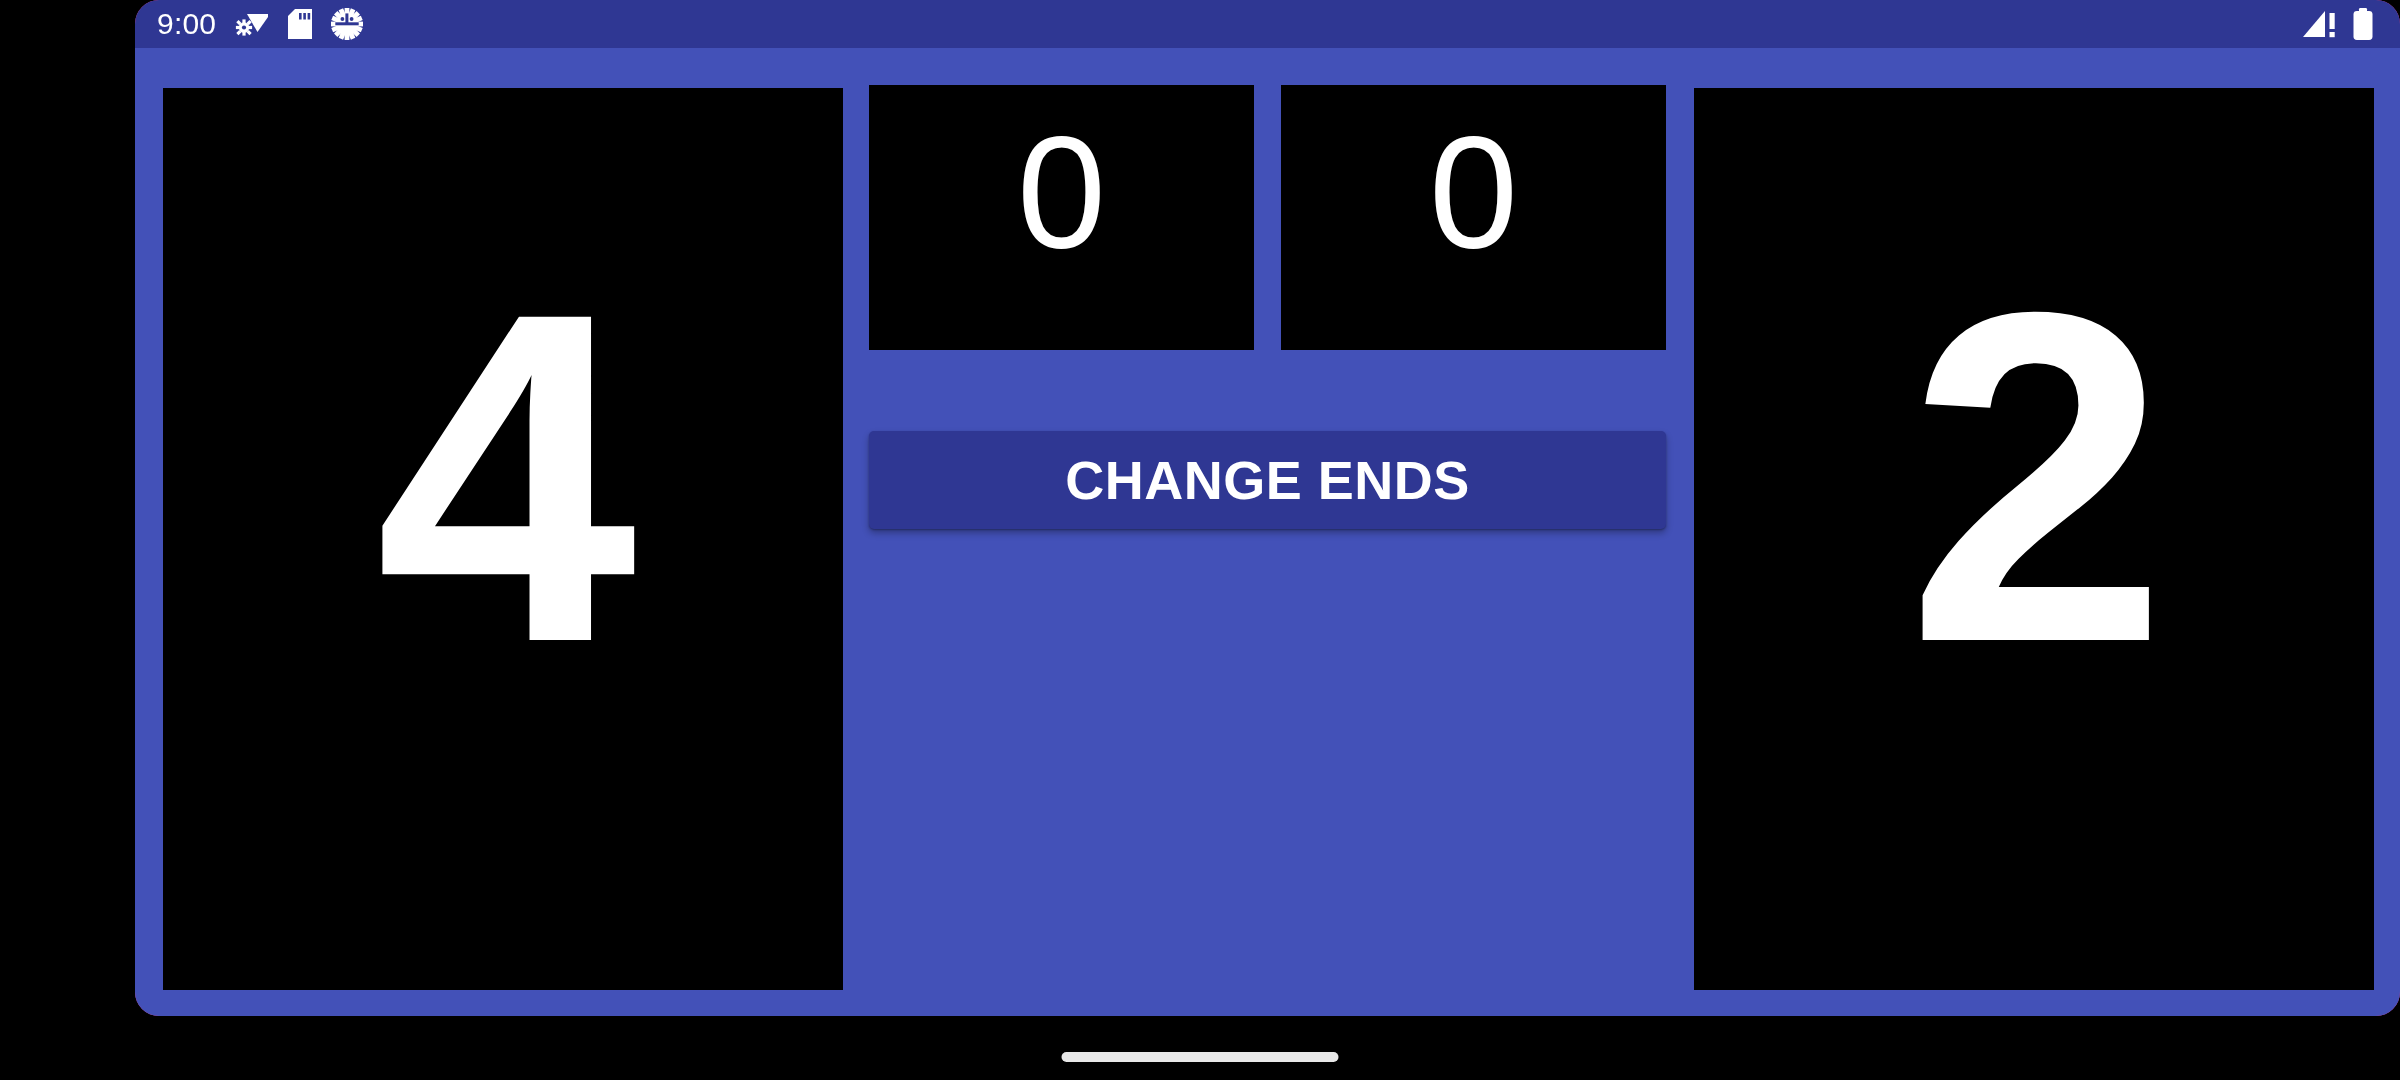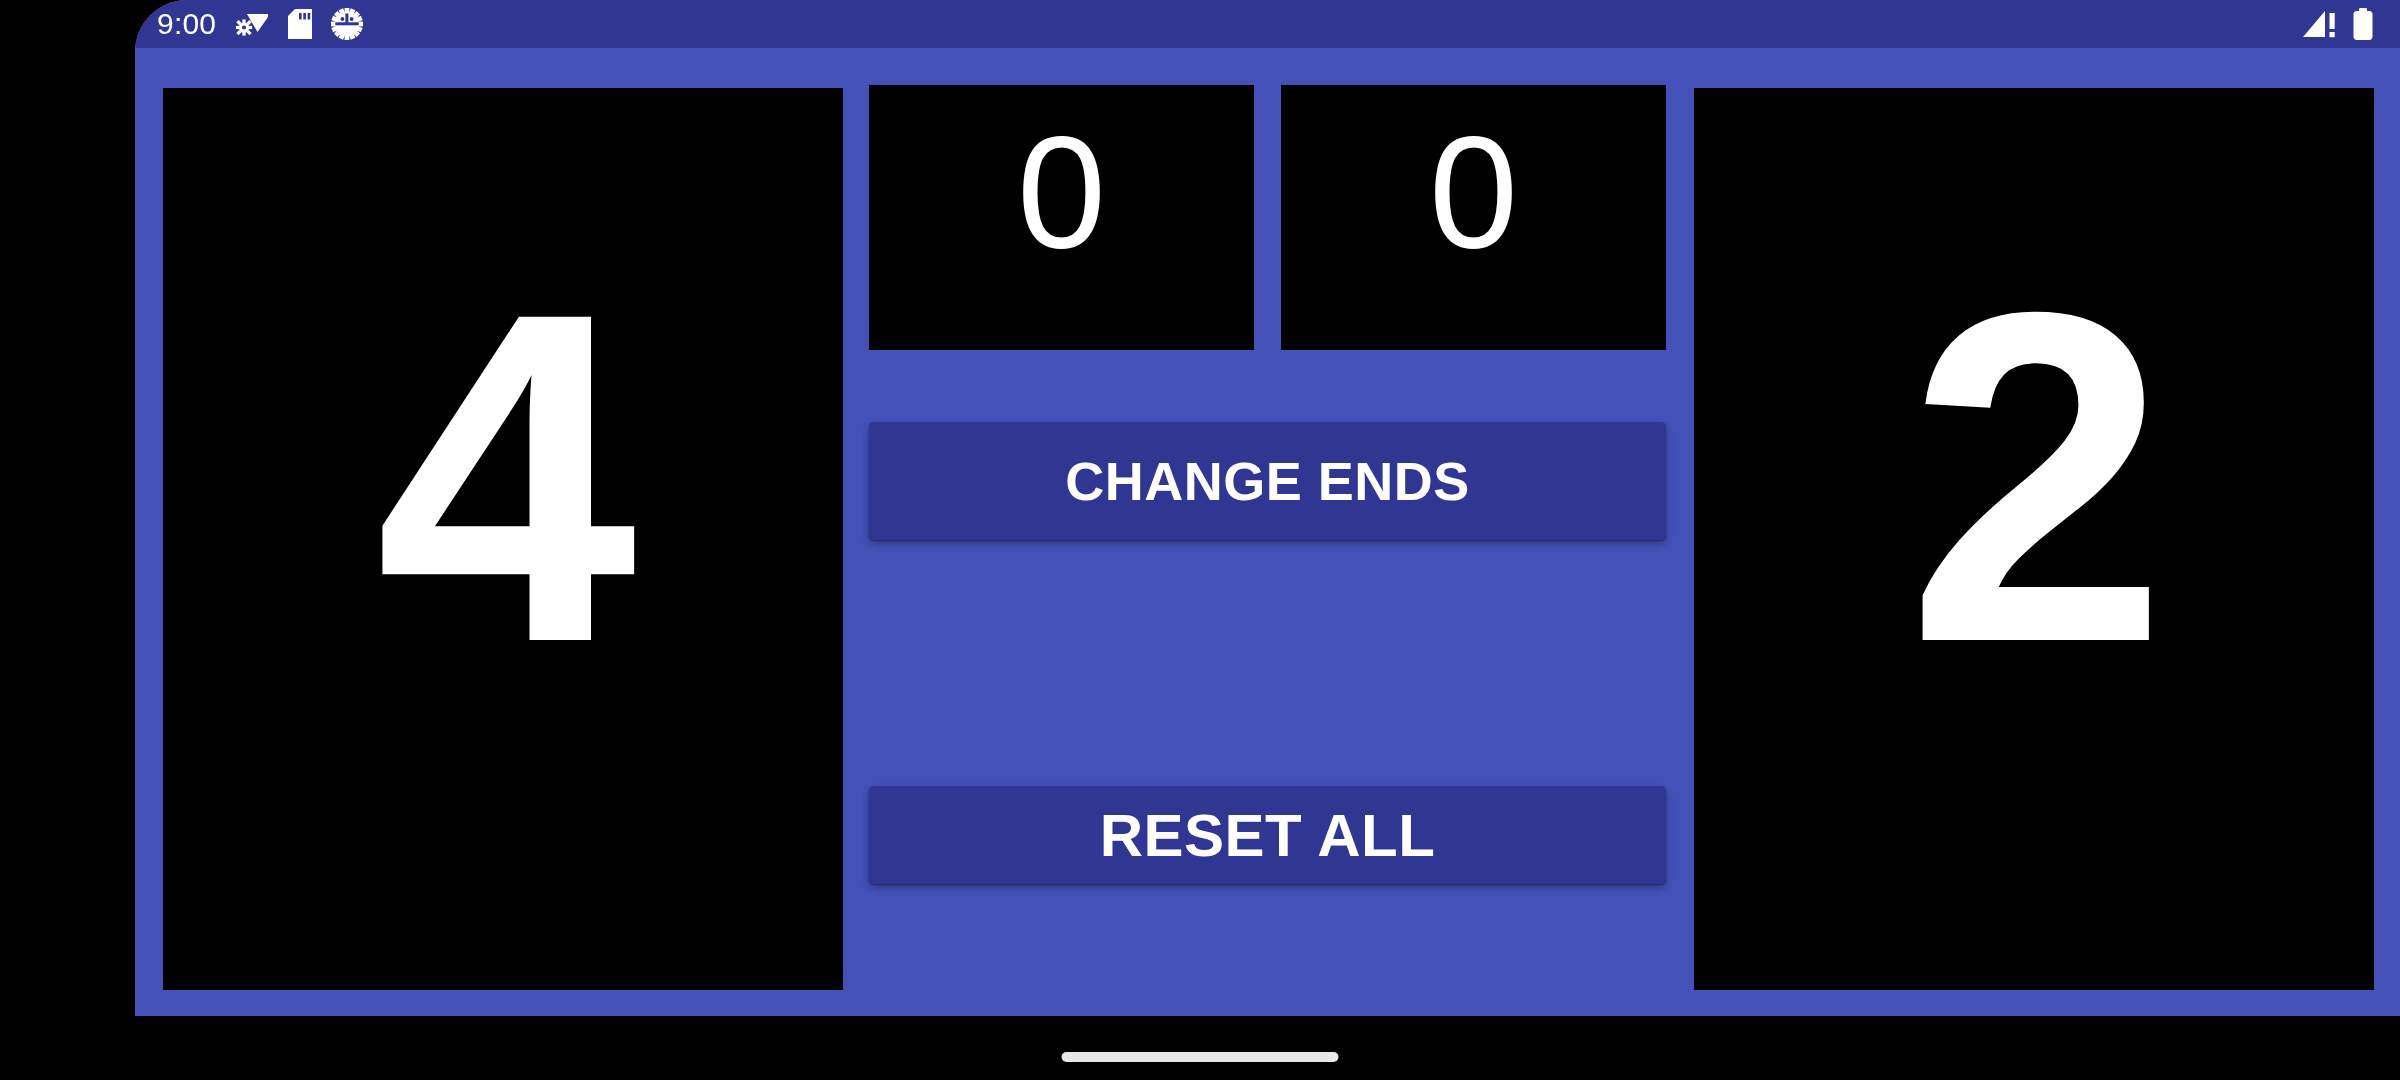--- a/index.html
+++ b/index.html
@@ -25,20 +25,21 @@
   
   #app-window {
     position: absolute;
     left: 135px;
     top: 0px;
     width: 2265px;
     height: 1016px;
     background: #ec4899;
     border-top-left-radius: 52px;
     overflow: hidden;
+    border-radius: 24px;
   }
 
   
   #status-bar {
     position: absolute;
     left: 0;
     top: 0;
     width: 2265px;
     height: 48px;
     background: #2F3793;
@@ -161,22 +162,22 @@
     text-align: center;
     box-shadow: 0 4px 7px rgba(0,0,0,0.30), 0 1px 2px rgba(0,0,0,0.28);
     cursor: pointer;
     padding: 0;
     display: flex;
     align-items: center;
     justify-content: center;
     box-sizing: border-box;
   }
   #btn-change-ends {
-    top: 374px;
-    height: 118px;
+    top: 383px;
+    height: 98px;
     font-size: 54px;
   }
   #btn-reset-scores {
     top: 536px;
     height: 98px;
     font-size: 60px;
   }
   #btn-reset-all {
     top: 738px;
     height: 98px;
@@ -293,21 +294,20 @@
             <div class="set-value">0</div>
           </div>
           <div class="set-box">
             <div class="set-value">0</div>
           </div>
         </div>
 
         <button id="btn-change-ends" class="action-button">CHANGE ENDS</button>
 
 
-        <button id="btn-reset-all" class="action-button">RESET ALL</button>
       </div>
 
       <div id="score-panel-right" class="score-panel">
         <div class="score-value">2</div>
       </div>
 
     </div>
   </div>
 
   <div id="nav-bar">

